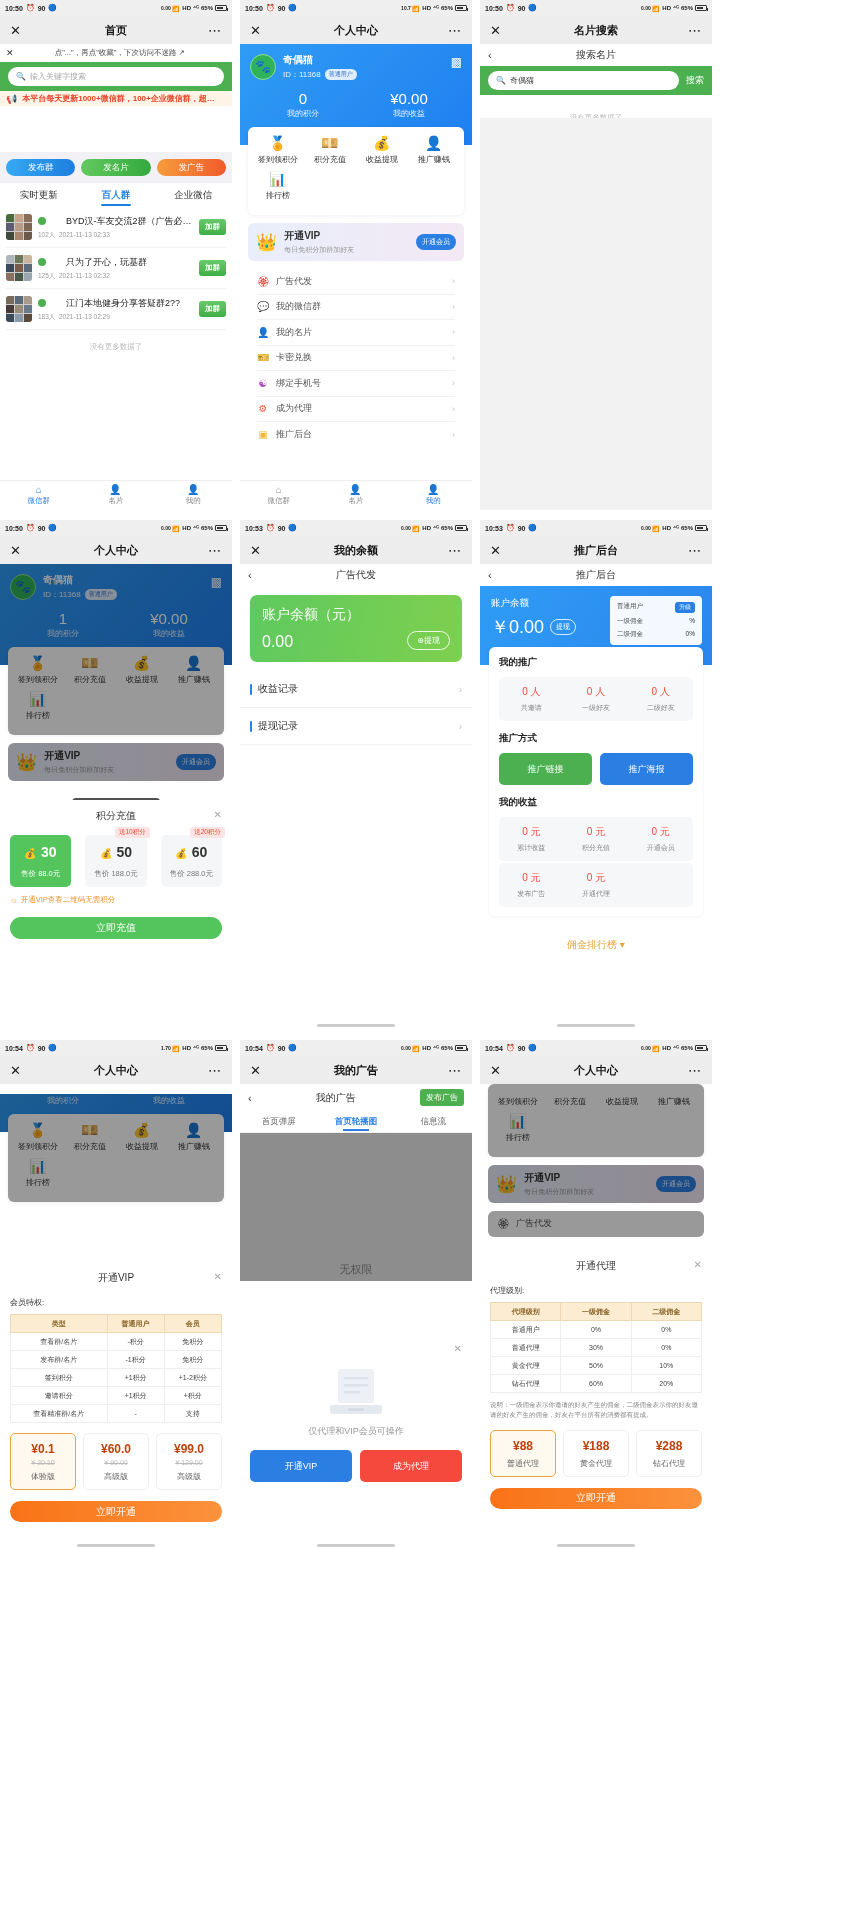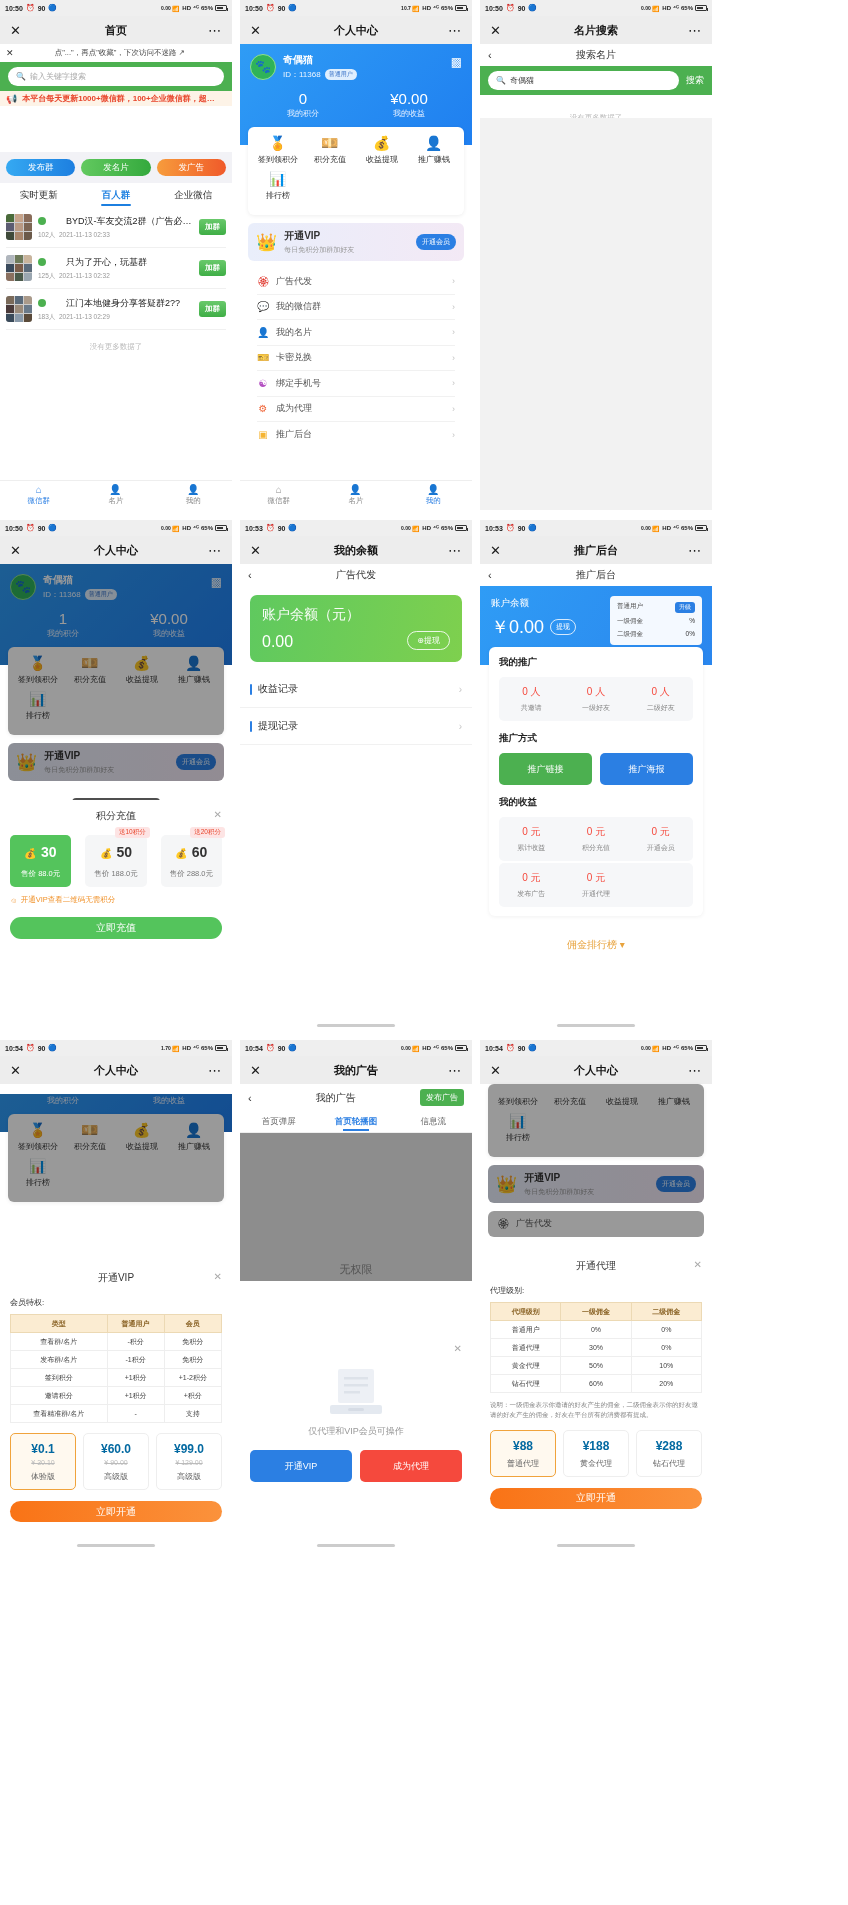--- a/index.html
+++ b/index.html
@@ -155,21 +155,21 @@
              align-items:center;justify-content:center;}
   .rank{background:#fff;border-radius:6px;margin:10px 9px 0;height:38px;display:flex;align-items:center;
         justify-content:center;font-size:10px;color:#e8a33d;gap:3px;}
   
   .vtbl{width:100%;border-collapse:collapse;font-size:7px;color:#444;}
   .vtbl th{background:#fbecd2;color:#8a6326;font-weight:bold;padding:3.5px 2px;border:1px solid #ecd9b4;}
   .vtbl td{padding:3.5px 2px;border:1px solid #eee;text-align:center;}
   .prices{display:flex;gap:7px;margin-top:10px;}
   .pcard{flex:1;border:1px solid #eee;border-radius:5px;text-align:center;padding:8px 0 7px;}
   .pcard.sel{border-color:#f0a33c;background:#fff9ef;}
-  .pcard .p1{font-size:12px;color:#0369a1;font-weight:bold;}
+  .pcard .p1{font-size:12px;color:#c2410c;font-weight:bold;}
   .pcard .p2{font-size:7px;color:#bbb;text-decoration:line-through;margin-top:3px;}
   .pcard .p3{font-size:8px;color:#666;margin-top:5px;}
   .orangebtn{margin:11px 0 0;height:21px;border-radius:11px;background:linear-gradient(90deg,#f97316,#fb923c);
              color:#fff;font-size:10px;display:flex;align-items:center;justify-content:center;}
   
   .adnav{display:flex;align-items:center;padding:5px 8px;gap:6px;background:#fff;}
   .adtabs{display:flex;background:#fff;height:22px;align-items:center;border-bottom:1px solid #eee;}
   .adtabs .t{flex:1;text-align:center;font-size:8.5px;color:#666;position:relative;}
   .adtabs .t.on{color:#2b7fe3;font-weight:bold;}
   .adtabs .t.on::after{content:"";position:absolute;bottom:-3px;left:50%;transform:translateX(-50%);

